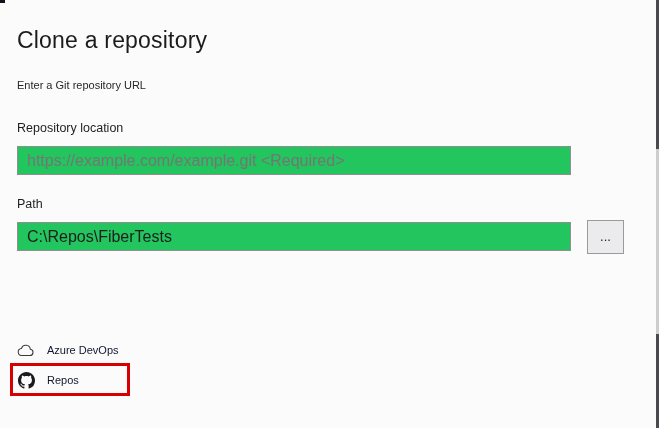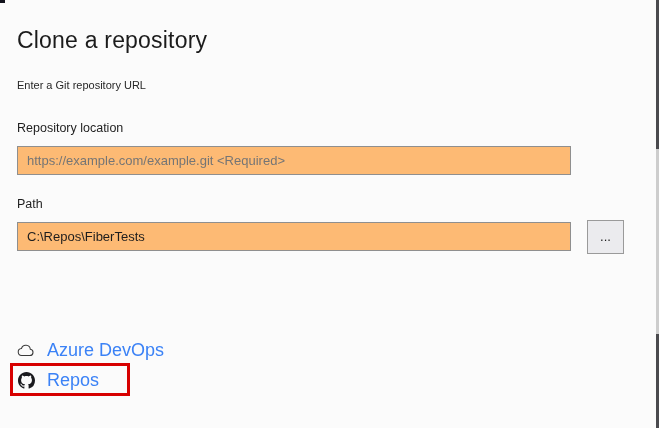--- a/index.html
+++ b/index.html
@@ -30,23 +30,23 @@
   .heading-browse{top:307px;}
   .field-label{
     position:absolute;left:17px;
     font-size:12.5px;color:#1e1e1e;
   }
   .label-location{top:121px;}
   .label-path{top:197px;}
   .text-input{
     position:absolute;left:17px;width:554px;height:29px;
     box-sizing:border-box;
-    border:1px solid #8f8f8f;background:#fdba74;
+    border:1px solid #8f8f8f;background:#22c55e;
     font-family:"Liberation Sans","DejaVu Sans",sans-serif;
-    font-size:13px;color:#1e1e1e;
+    font-size:16px;color:#1e1e1e;
     padding:0 9px;outline:none;
   }
   .text-input::placeholder{color:#757575;opacity:1;}
   .input-url{top:146px;}
   .input-path{top:222px;}
   .browse-path-btn{
     position:absolute;left:587px;top:220px;width:37px;height:34px;
     box-sizing:border-box;
     background:#ebebee;border:1px solid #9a9a9a;
     font-family:"Liberation Sans","DejaVu Sans",sans-serif;
@@ -54,21 +54,21 @@
     text-align:center;padding:0;cursor:pointer;
   }
   .provider-row{
     position:absolute;left:17px;height:20px;
     display:flex;align-items:center;gap:12px;
     cursor:pointer;
   }
   .row-azure{top:340px;}
   .row-github{top:370px;}
   .provider-icon{width:18px;height:18px;display:flex;align-items:center;justify-content:center;}
-  .provider-label{font-size:18px;color:#3b82f6;white-space:nowrap;}
+  .provider-label{font-size:11px;color:#0f172a;white-space:nowrap;}
   .highlight-box{
     position:absolute;left:10px;top:363px;width:120px;height:33px;
     box-sizing:border-box;
     border:3px solid #d70000;
     pointer-events:none;
   }
   .edge-scrollbar{
     position:absolute;right:0;top:0;width:3px;height:428px;
   }
   .edge-track-top{position:absolute;top:0;left:0;width:3px;height:149px;background:#4a4a4e;}

